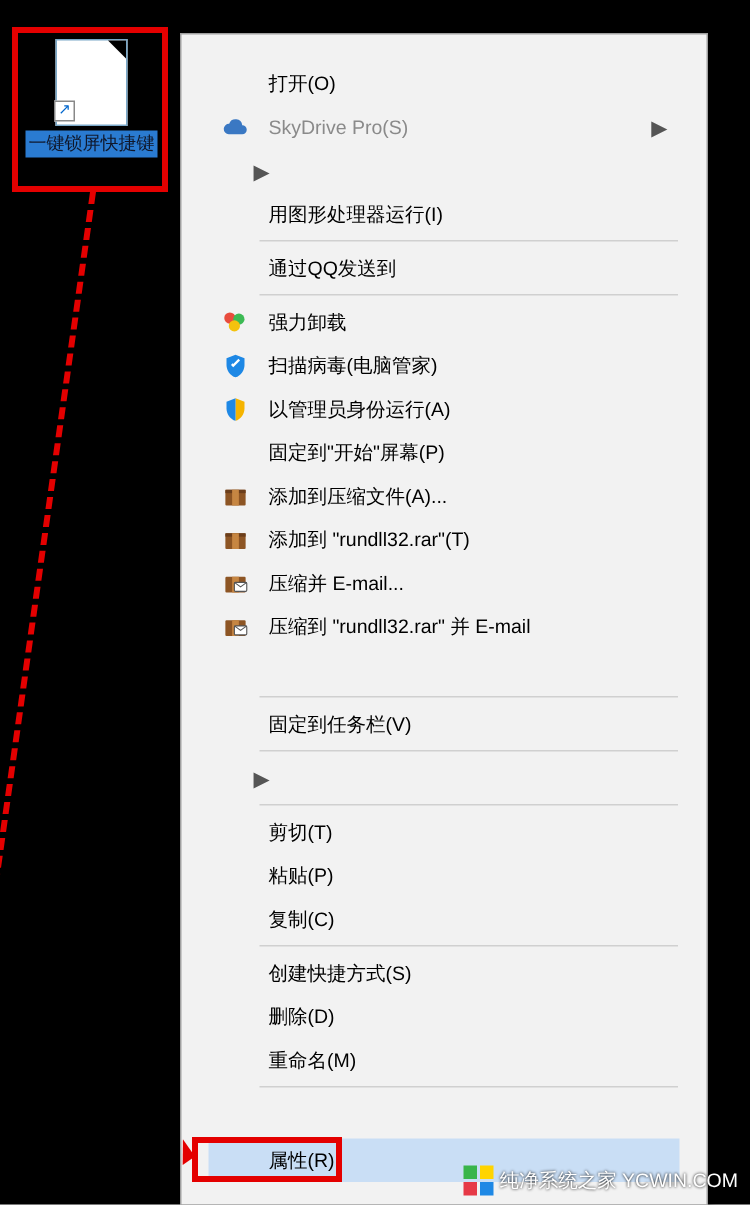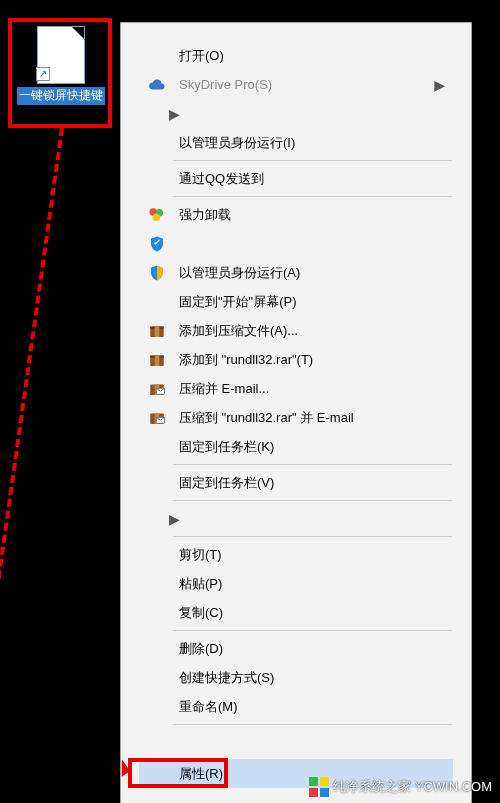--- a/index.html
+++ b/index.html
@@ -40,21 +40,21 @@
   position: absolute;
   left: 20px; bottom: 24px;
   width: 14px; height: 14px;
   background: #fff;
   border: 1px solid #888;
   color: #0066cc;
   font-size: 10px;
   line-height: 12px;
 }
 .desktop-icon .label {
-  color: #fef9c3;
+  color: #0f172a;
   background: #2a7bd1;
   font-size: 12px;
   padding: 1px 2px;
   line-height: 1.3;
   display: inline-block;
   max-width: 90px;
 }
 
 
 .hl {
@@ -174,21 +174,21 @@
     <span class="chev">▶</span>
   </div>
 
   <div class="item">
     <span class="icon"></span>
     <span class="chev">▶</span>
   </div>
 
   <div class="item">
     <span class="icon"></span>
-    <span class="text">以管理员身份运行(I)</span>
+    <span class="text">用图形处理器运行(I)</span>
   </div>
 
   <div class="sep"></div>
 
   <div class="item">
     <span class="icon"></span>
     <span class="text">通过QQ发送到</span>
   </div>
 
   <div class="sep"></div>
@@ -204,20 +204,21 @@
     <span class="text">强力卸载</span>
   </div>
 
   <div class="item">
     <span class="icon">
       <svg viewBox="0 0 24 24">
           <path fill="#1e88e5" d="M12 2l8 3v6c0 5-3.4 9.7-8 11-4.6-1.3-8-6-8-11V5l8-3z"></path>
           <path fill="#fff" d="M10 13l-2-2 1.4-1.4L10 10.2l4.6-4.6L16 7l-6 6z"></path>
         </svg>
     </span>
+    <span class="text">扫描病毒(电脑管家)</span>
   </div>
 
   <div class="item">
     <span class="icon">
       <svg viewBox="0 0 24 24">
           <path fill="#f5b400" d="M12 2l8 3v6c0 5-3.4 9.7-8 11V2z"></path>
           <path fill="#1e88e5" d="M12 2v20c-4.6-1.3-8-6-8-11V5l8-3z"></path>
         </svg>
     </span>
     <span class="text">以管理员身份运行(A)</span>
@@ -269,21 +270,20 @@
           <rect x="9" y="6" width="6" height="14" fill="#c68642"></rect>
           <rect x="11" y="11" width="11" height="8" rx="1" fill="#fff" stroke="#555"></rect>
           <path d="M11 11l5.5 4 5.5-4" stroke="#555" fill="none"></path>
         </svg>
     </span>
     <span class="text">压缩到 "rundll32.rar" 并 E-mail</span>
   </div>
 
   <div class="item">
     <span class="icon"></span>
-    <span class="text">固定到任务栏(K)</span>
   </div>
 
   <div class="sep"></div>
 
   <div class="item">
     <span class="icon"></span>
     <span class="text">固定到任务栏(V)</span>
   </div>
 
   <div class="sep"></div>
@@ -307,26 +307,26 @@
 
   <div class="item">
     <span class="icon"></span>
     <span class="text">复制(C)</span>
   </div>
 
   <div class="sep"></div>
 
   <div class="item">
     <span class="icon"></span>
+    <span class="text">创建快捷方式(S)</span>
+  </div>
+
+  <div class="item">
+    <span class="icon"></span>
     <span class="text">删除(D)</span>
-  </div>
-
-  <div class="item">
-    <span class="icon"></span>
-    <span class="text">创建快捷方式(S)</span>
   </div>
 
   <div class="item">
     <span class="icon"></span>
     <span class="text">重命名(M)</span>
   </div>
 
   <div class="sep"></div>
 
   <div class="item hover">

